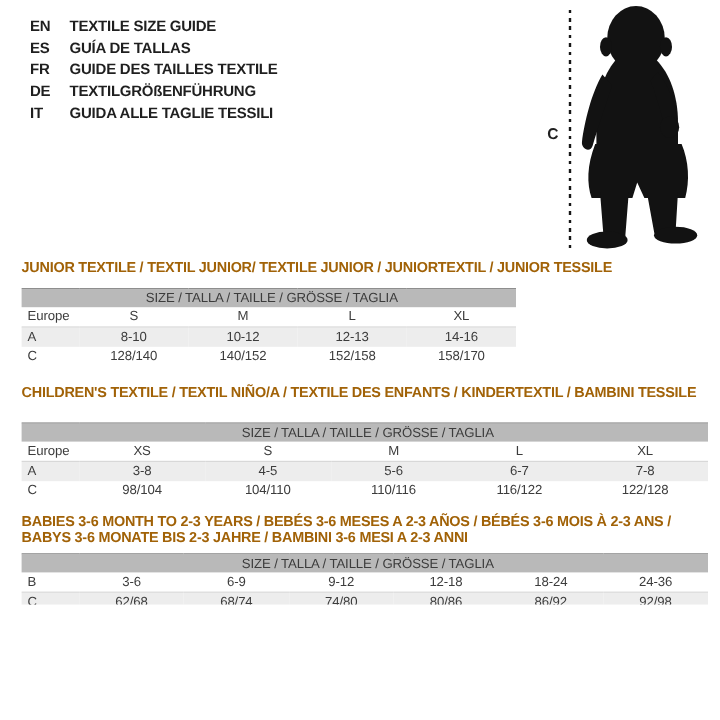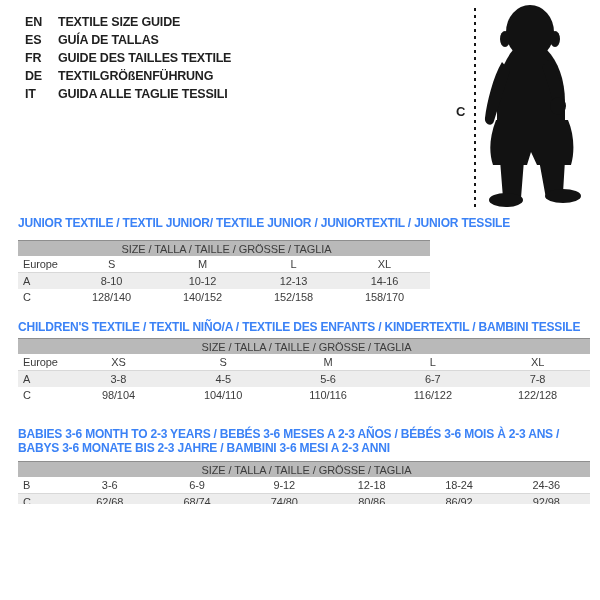--- a/index.html
+++ b/index.html
@@ -19,24 +19,24 @@
   }
   .c-label{position:absolute;left:6px;top:102px;font-size:13px;font-weight:700;}
   .figure svg{position:absolute;left:33px;top:0;}
   
   section{position:absolute;left:18px;}
   #sections section:nth-child(1){top:217px;}
   #sections section:nth-child(2){top:321px;}
   #sections section:nth-child(3){top:427px;}
   .sec-title{
     margin:0;font-size:12px;font-weight:700;line-height:13px;
-    letter-spacing:-0.2px;white-space:pre-line;color:#3b82f6;
+    letter-spacing:-0.2px;white-space:pre-line;color:#a16207;
   }
   #sections section:nth-child(1) .sec-title{margin-bottom:10px;}
-  #sections section:nth-child(2) .sec-title{margin-bottom:4px;}
+  #sections section:nth-child(2) .sec-title{margin-bottom:18px;}
   #sections section:nth-child(3) .sec-title{line-height:14px;margin-bottom:6px;}
   .size-table{border-collapse:collapse;table-layout:fixed;}
   #sections section:nth-child(1) .size-table{width:412px;}
   #sections section:nth-child(2) .size-table,
   #sections section:nth-child(3) .size-table{width:572px;}
   .size-table col.label-col{width:48px;}
   .size-table th.bar{
     background:#b9b9b9;border-top:1px solid #8e8e8e;height:15px;
     font-weight:400;font-size:11px;text-align:center;padding:0 0 0 5px;color:#3c3c3c;
     letter-spacing:-0.1px;

